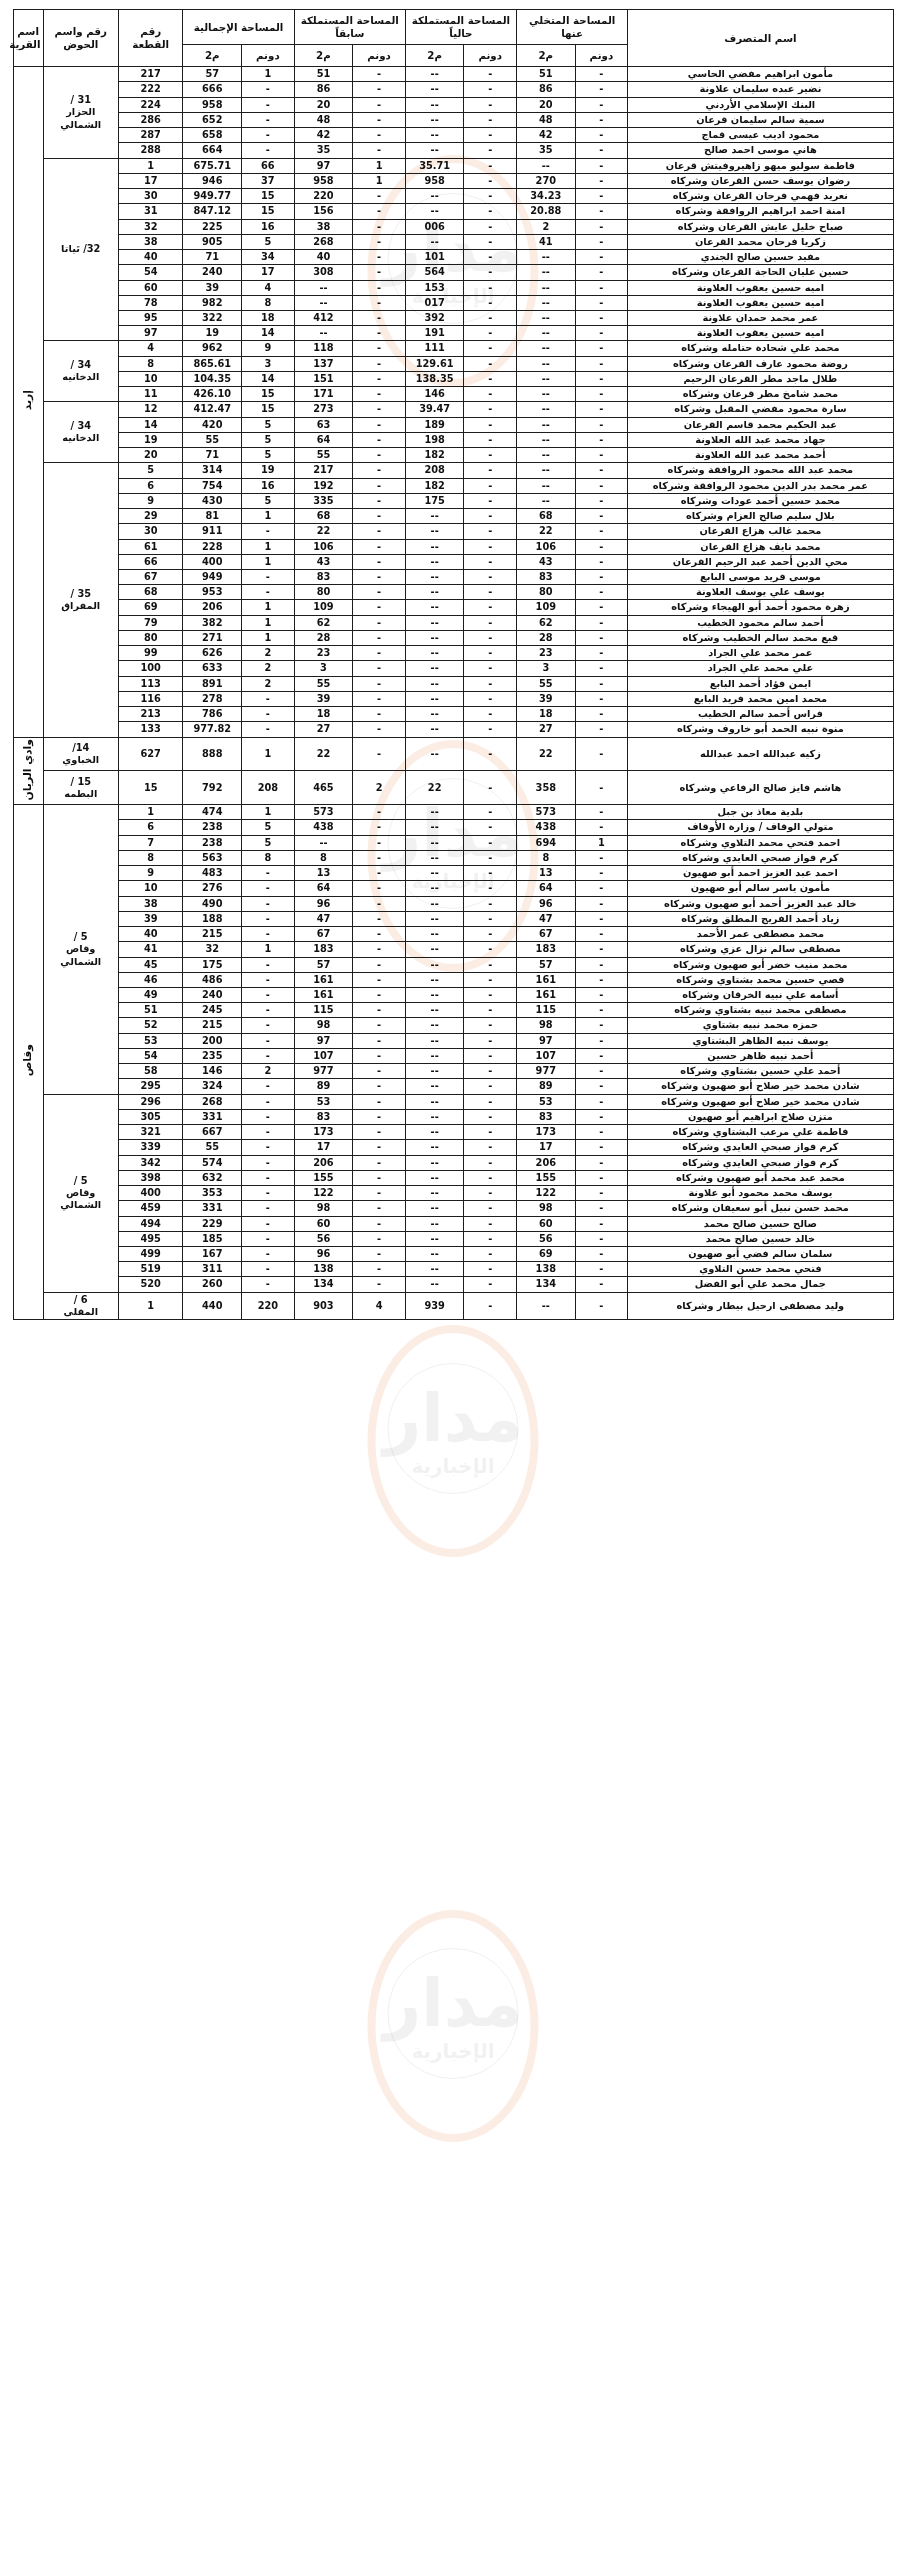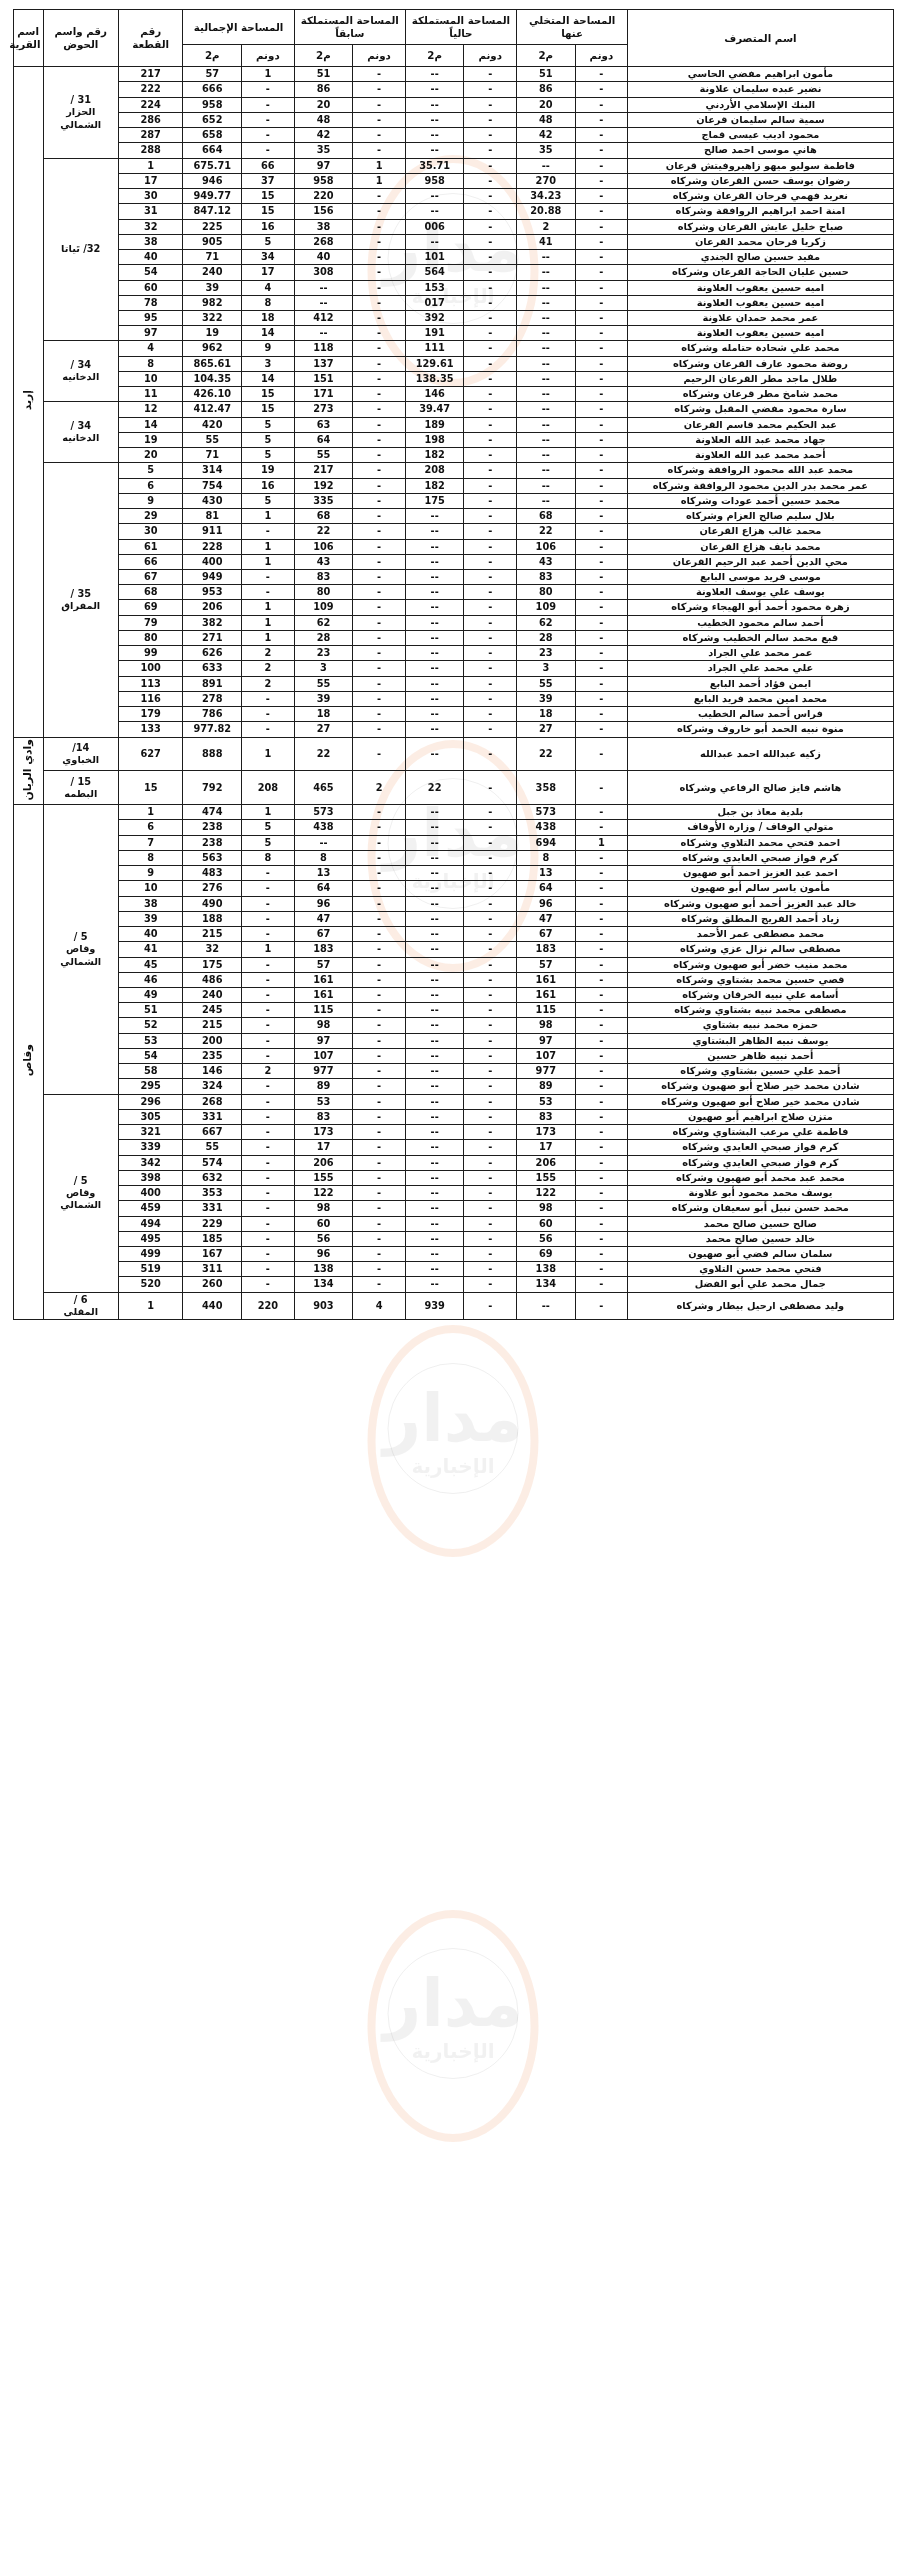--- a/index.html
+++ b/index.html
@@ -713,21 +713,21 @@
         <tr>
           <td class="name">فراس أحمد سالم الخطيب</td>
           <td class="num">-</td>
           <td class="num">18</td>
           <td class="num">-</td>
           <td class="num">--</td>
           <td class="num">-</td>
           <td class="num">18</td>
           <td class="num">-</td>
           <td class="num">786</td>
-          <td class="num">179</td>
+          <td class="num">213</td>
         </tr>
         <tr>
           <td class="name">منوة نبيه الحمد أبو خاروف وشركاه</td>
           <td class="num">-</td>
           <td class="num">27</td>
           <td class="num">-</td>
           <td class="num">--</td>
           <td class="num">-</td>
           <td class="num">27</td>
           <td class="num">-</td>

